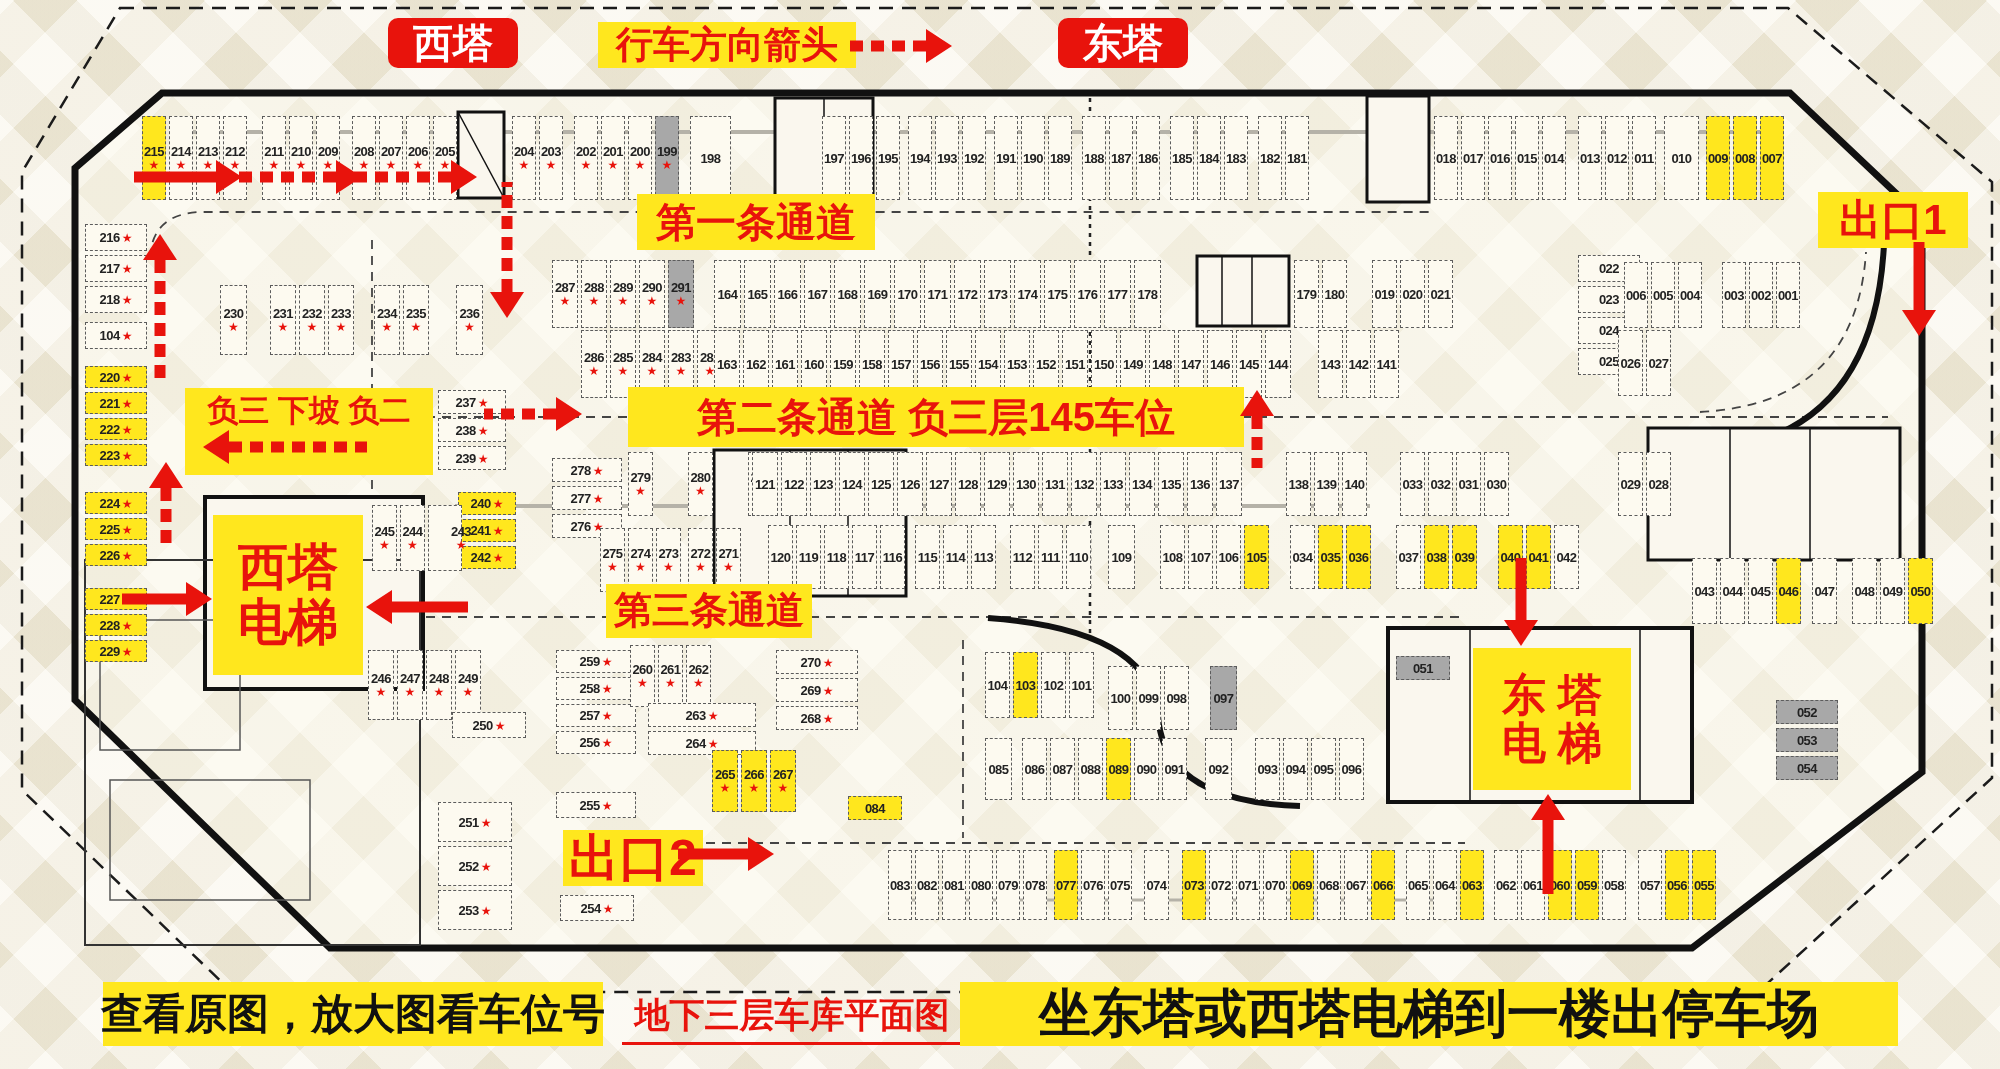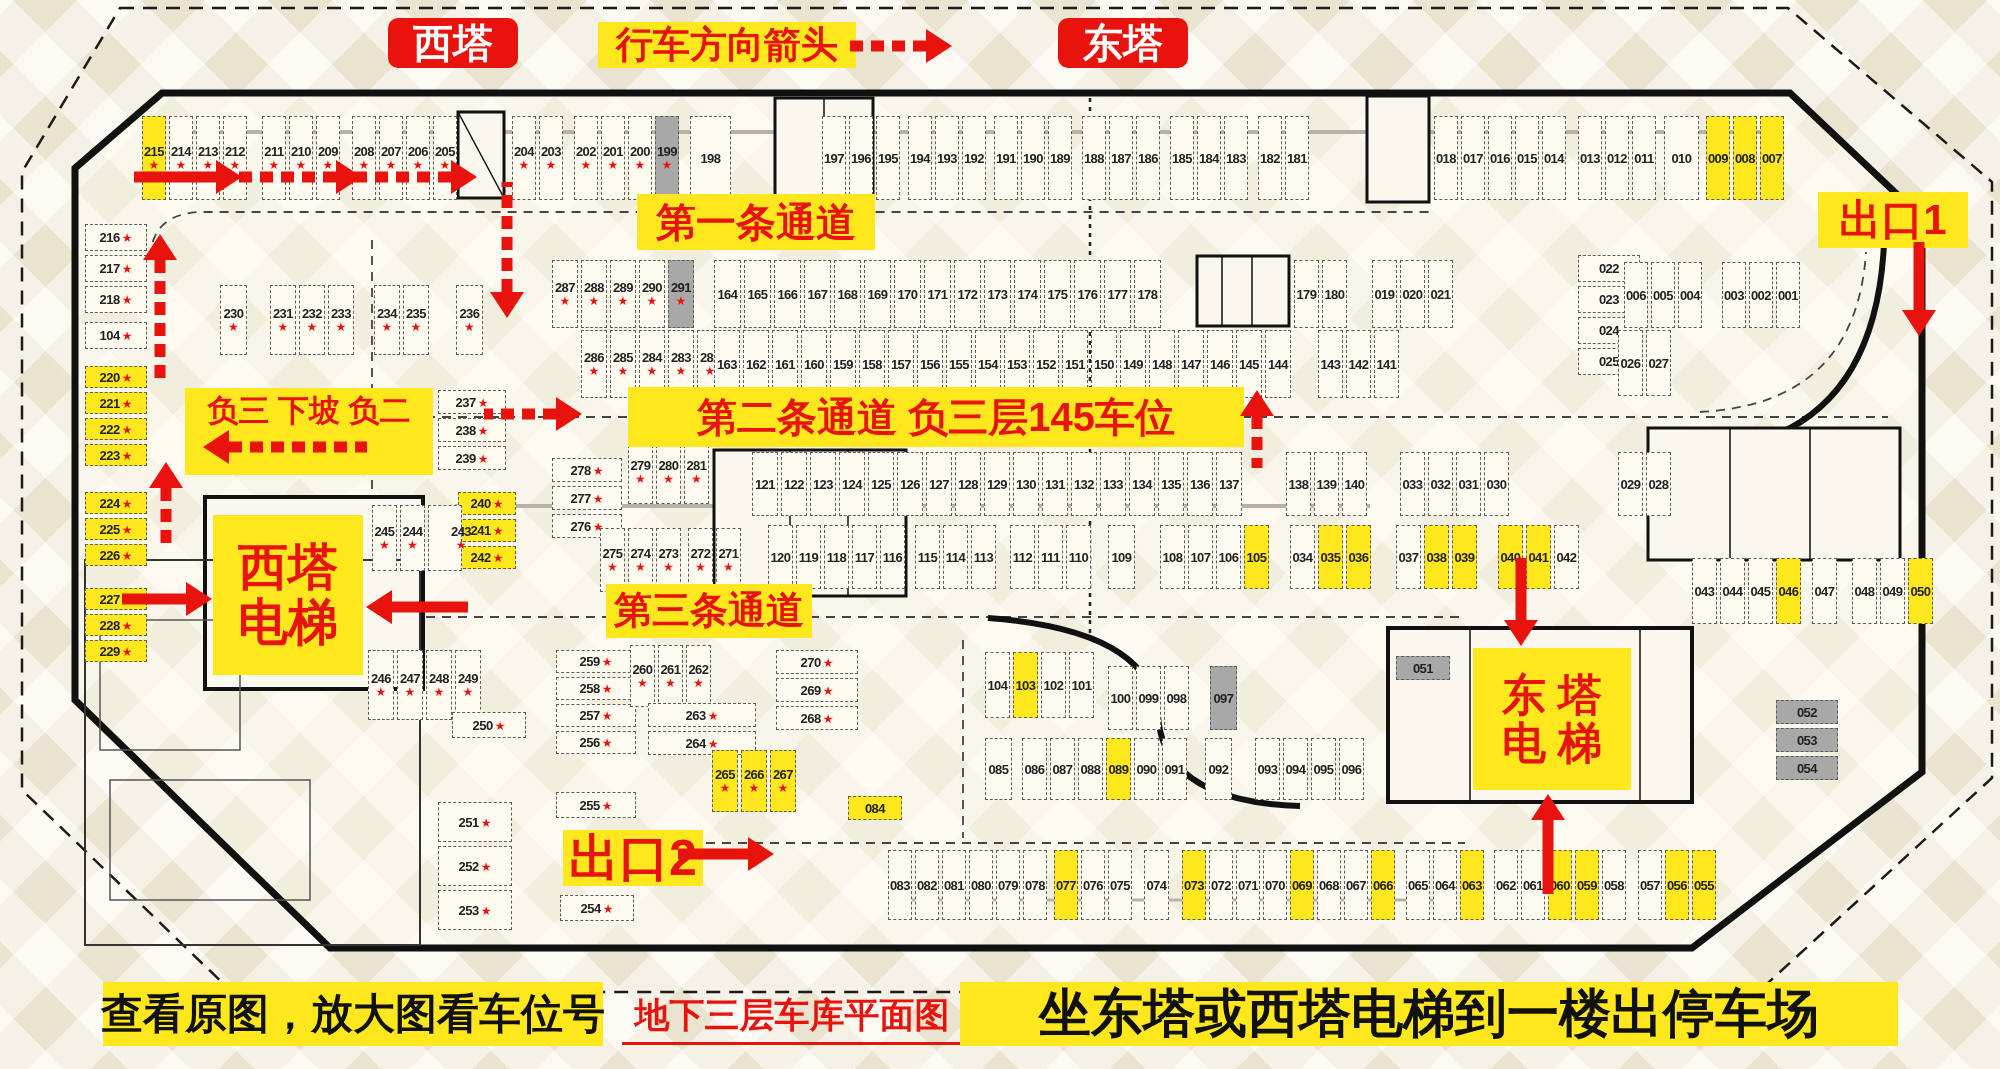--- a/index.html
+++ b/index.html
@@ -650,21 +650,21 @@
         </div>
         <div class="cell" style="width: 70px; height: 24px; margin-bottom: 4px;">
           <span class="num">277</span>
           <span class="star">★</span>
         </div>
         <div class="cell" style="width: 70px; height: 24px; margin-bottom: 4px;">
           <span class="num">276</span>
           <span class="star">★</span>
         </div>
       </div>
-      <div class="pgroup v" style="left: 628px; top: 440px;">
+      <div class="pgroup v" style="left: 628px; top: 452px; gap: 32px;">
         <div class="cell" style="width: 25px; height: 64px; margin-right: 3px;">
           <span class="num">279</span>
           <span class="star">★</span>
         </div>
         <div class="cell" style="width: 25px; height: 64px; margin-right: 3px;">
           <span class="num">280</span>
           <span class="star">★</span>
         </div>
         <div class="cell" style="width: 25px; height: 64px; margin-right: 3px;">
           <span class="num">281</span>

